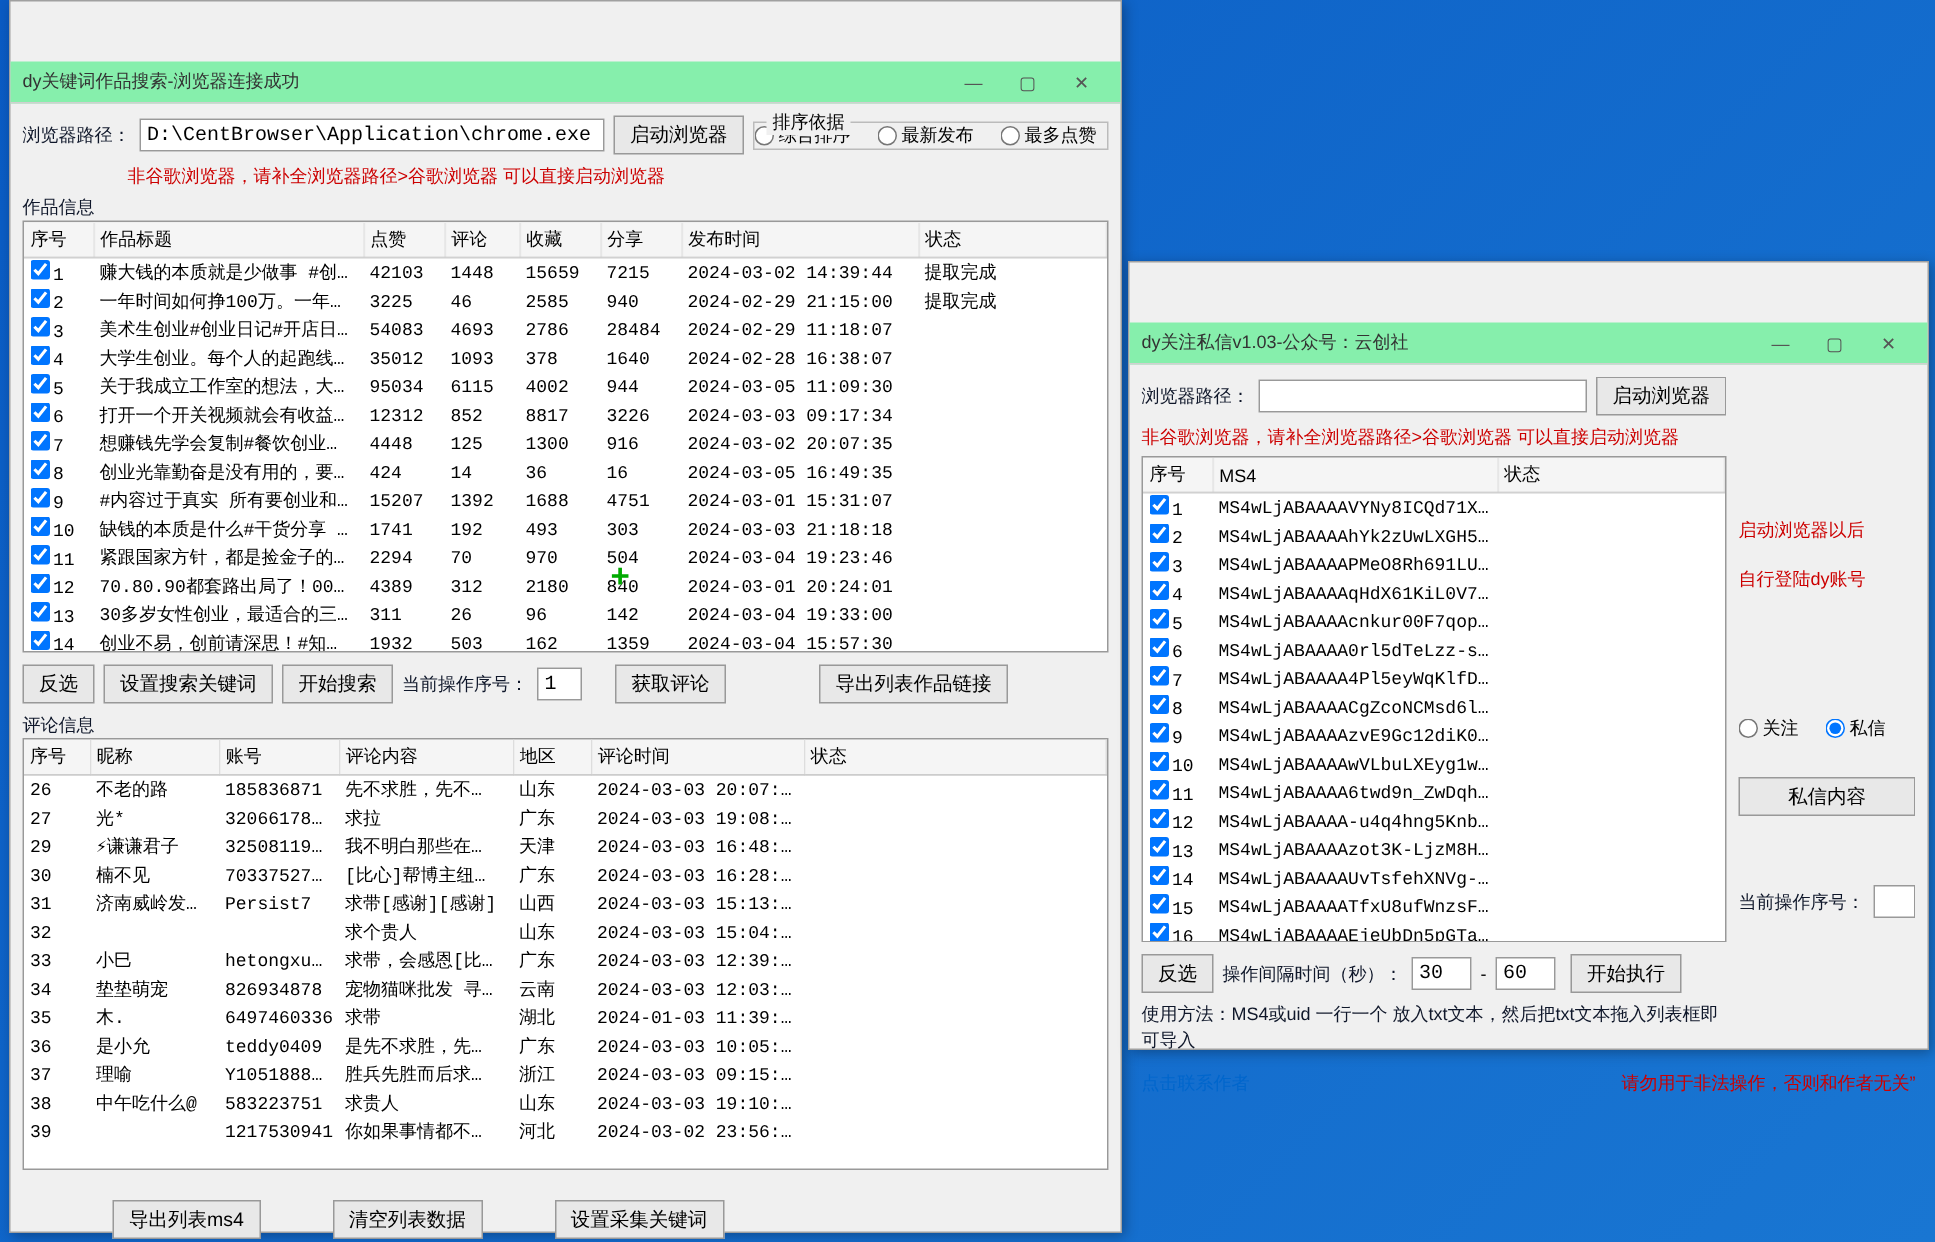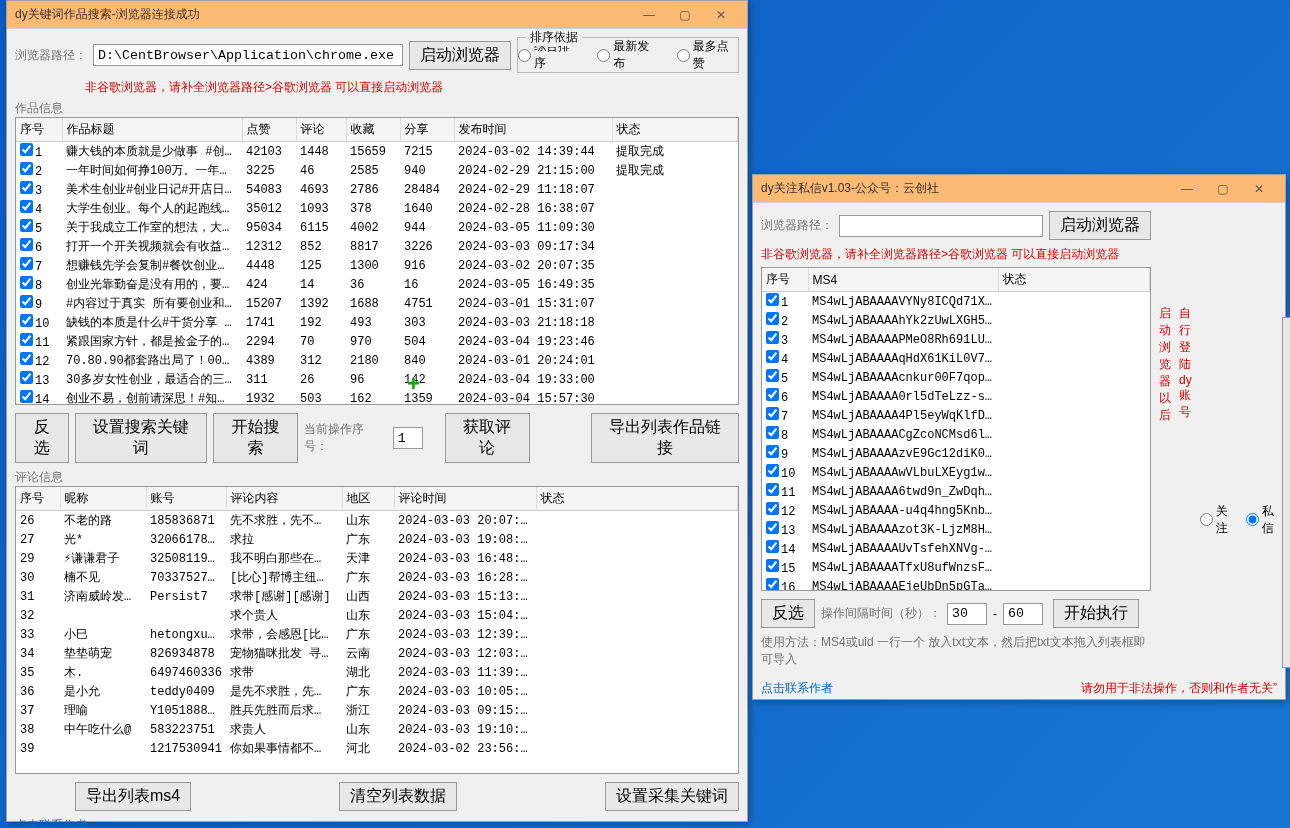--- a/index.html
+++ b/index.html
@@ -12,50 +12,51 @@
   position: relative;
   overflow: hidden;
 }
 .window {
   position: absolute;
   background: #f0f0f0;
   border: 1px solid #a0a0a0;
   box-shadow: 2px 2px 8px rgba(0,0,0,0.3);
 }
 .titlebar {
-  background: #fdba74;
+  background: #86efac;
   border-bottom: 1px solid #d0d0d0;
   height: 28px;
   display: flex;
   align-items: center;
   padding: 0 8px;
   color: #333;
+  margin-top: 40px;
 }
 .titlebar .title { flex: 1; }
 .titlebar .ctrl {
   width: 36px; height: 24px; display: inline-flex;
   align-items: center; justify-content: center;
   cursor: pointer; color: #555;
 }
 .body-area { padding: 8px; }
 .row { display: flex; align-items: center; gap: 6px; margin-bottom: 6px; }
-.label { color: #737373; }
+.label { color: #0f172a; }
 input.tx {
   border: 1px solid #999;
   background: #fff;
   padding: 2px 4px;
   height: 22px;
   font-family: "Courier New", monospace;
 }
 button.btn {
   background: #e8e8e8;
   border: 1px solid #999;
   padding: 3px 10px;
   cursor: pointer;
-  font-size: 16px;
+  font-size: 13px;
 }
 .red-note { color: #c00; font-size: 12px; margin: 4px 0; }
 .blue-note { color: #06c; font-size: 12px; margin: 4px 0; cursor: pointer; }
 .groupbox {
   border: 1px solid #bbb;
   padding: 0;
   position: relative;
   margin-bottom: 8px;
 }
 .groupbox > .glabel {
@@ -412,21 +413,21 @@
               <td>云南</td>
               <td>2024-03-03 12:03:14</td>
               <td></td>
             </tr>
             <tr>
               <td>35</td>
               <td>木.</td>
               <td>6497460336</td>
               <td>求带</td>
               <td>湖北</td>
-              <td>2024-03-03 11:39:17</td>
+              <td>2024-01-03 11:39:17</td>
               <td></td>
             </tr>
             <tr>
               <td>36</td>
               <td>是小允</td>
               <td>teddy0409</td>
               <td>是先不求胜，先…</td>
               <td>广东</td>
               <td>2024-03-03 10:05:55</td>
               <td></td>
@@ -454,21 +455,21 @@
               <td></td>
               <td>1217530941</td>
               <td>你如果事情都不…</td>
               <td>河北</td>
               <td>2024-03-02 23:56:24</td>
               <td></td>
             </tr>
           </tbody>
       </table>
     </div>
-    <div class="row" style="margin-top:8px; gap:48px; padding-left:60px;justify-content:space-between;">
+    <div class="row" style="margin-top:20px; gap:48px; padding-left:60px;">
       <button class="btn">导出列表ms4</button>
       <button class="btn">清空列表数据</button>
       <button class="btn">设置采集关键词</button>
     </div>
     <div class="blue-note">点击联系作者</div>
   </div>
   <span class="cursor-plus">+</span>
 </div>
 
 <div class="window" style="left:752px; top:174px; width:534px; height:526px;">
@@ -587,21 +588,21 @@
       <div class="row" style="margin-top:8px;">
         <button class="btn">反选</button>
         <span class="label">操作间隔时间（秒）：</span>
         <input class="tx" style="width: 40px;" value="30">
         <span>-</span>
         <input class="tx" style="width: 40px;" value="60">
         <button class="btn" style="margin-left:4px;">开始执行</button>
       </div>
       <div class="label" style="margin-top:6px;">使用方法：MS4或uid 一行一个 放入txt文本，然后把txt文本拖入列表框即可导入</div>
     </div>
-    <div style="width:118px; display:flex; gap:8px; padding-top:90px;">
+    <div style="width:118px; display:flex; flex-direction:column; gap:8px; padding-top:90px;">
       <div class="red-note">启动浏览器以后</div>
       <div class="red-note">自行登陆dy账号</div>
       <div class="radiogrp" style="margin-top:70px;">
         <label>
             <input type="radio" name="m" style="">
             <span>关注</span>
           </label>
         <label>
             <input type="radio" name="m" checked="" style="">
             <span>私信</span>

